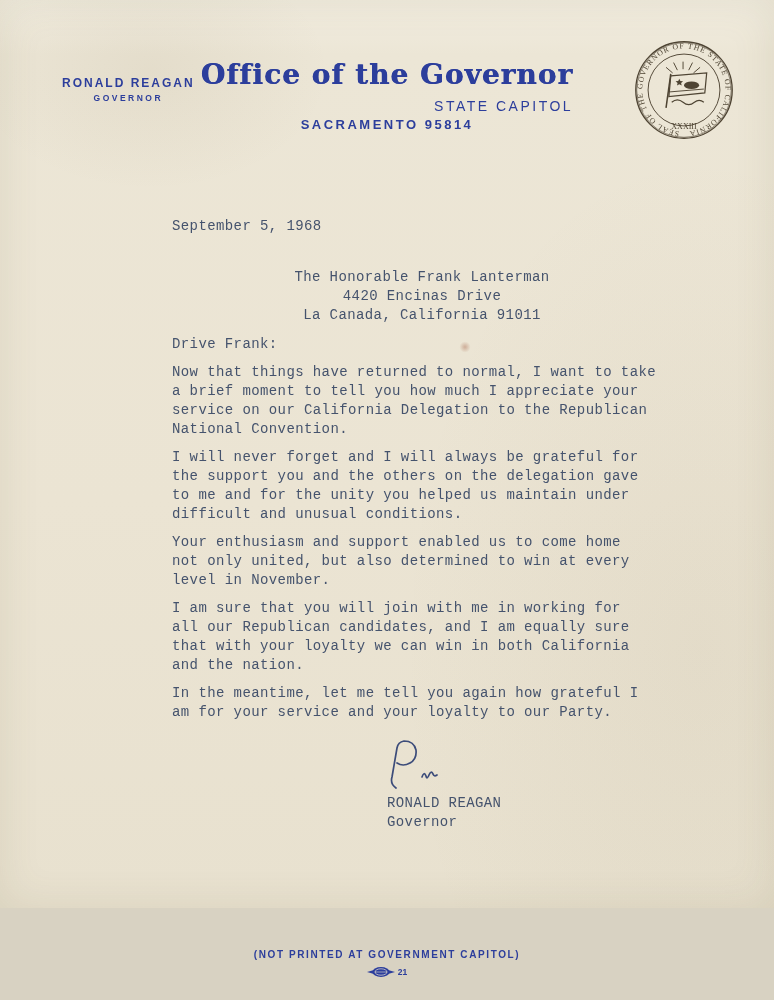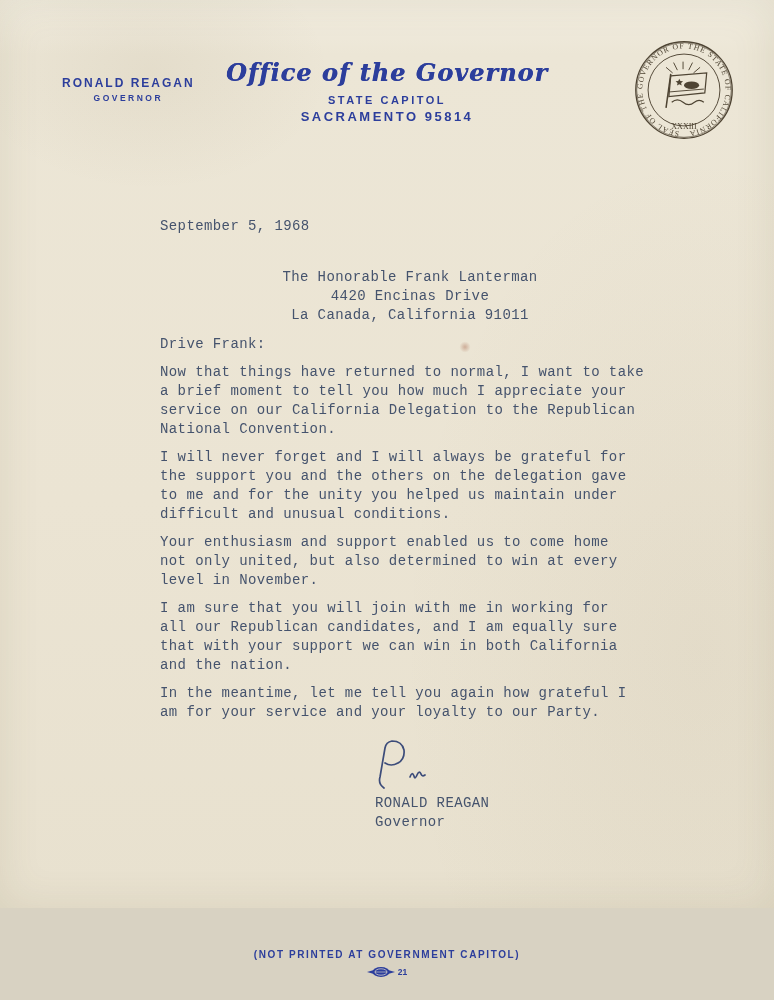--- a/index.html
+++ b/index.html
@@ -24,30 +24,29 @@
     color:var(--blue);
   }
   .sender-name{font-size:12px;font-weight:bold;letter-spacing:2px;}
   .sender-title{font-size:8.5px;font-weight:bold;letter-spacing:2.5px;margin-top:3px;}
   .office-head{
     position:absolute;left:50%;top:58px;transform:translateX(-50%);
     text-align:center;color:var(--blue);white-space:nowrap;
   }
   .office-title{
     font-family:"DejaVu Serif",serif;
-    font-size:24px;font-weight:bold;letter-spacing:1px;
+    font-size:28px;font-weight:bold;letter-spacing:1px;
     text-shadow:.4px 0 0 currentColor;
-    font-style:italic;
   }
-  .office-sub{font-size:11px;font-weight:bold;letter-spacing:2.5px;margin-top:7px;}
+  .office-sub{font-size:14px;font-weight:normal;letter-spacing:2.5px;margin-top:7px;text-align:right;}
   .office-sub2{font-size:13px;font-weight:bold;letter-spacing:2.5px;margin-top:3px;}
   .seal-wrap{position:absolute;left:632px;top:38px;width:104px;height:104px;}
   
   .typed{
-    position:absolute;left:160px;top:217px;width:500px;
+    position:absolute;left:172px;top:217px;width:500px;
     font-family:"Liberation Mono","DejaVu Sans Mono",monospace;
     font-size:14px;line-height:19px;color:#45536d;
     letter-spacing:.4px;
   }
   .pre{white-space:pre-line;}
   .date-line{margin:0 0 32px 0;}
   .recipient{margin:0 0 10px 0;text-align:center;}
   .salutation{margin:0 0 9px 0;}
   .para{margin:0 0 9px 0;}
   .closing-block{margin-top:14px;margin-left:215px;}
@@ -128,21 +127,21 @@
 National Convention.</p>
     <p class="para pre">I will never forget and I will always be grateful for
 the support you and the others on the delegation gave
 to me and for the unity you helped us maintain under
 difficult and unusual conditions.</p>
     <p class="para pre">Your enthusiasm and support enabled us to come home
 not only united, but also determined to win at every
 level in November.</p>
     <p class="para pre">I am sure that you will join with me in working for
 all our Republican candidates, and I am equally sure
-that with your support we can win in both California
+that with your loyalty we can win in both California
 and the nation.</p>
     <p class="para pre">In the meantime, let me tell you again how grateful I
 am for your service and your loyalty to our Party.</p>
 
     <div class="closing-block">
       <div class="signature-wrap">
         <svg width="100" height="56" viewBox="0 0 100 56">
           <g fill="none" stroke="#3c4c7a" stroke-width="1.7" stroke-linecap="round" stroke-linejoin="round">
             <path d="M17,52 Q11,48 13,41 L18,12 Q19,6 25,5 Q35,5 37,14 Q38,23 31,27 Q24,31 18,27"></path>
             <path d="M43,41 q2,-6 4,-1 q1,4 3,-1 q2,-5 4,-1 q1,3 4,1"></path>

